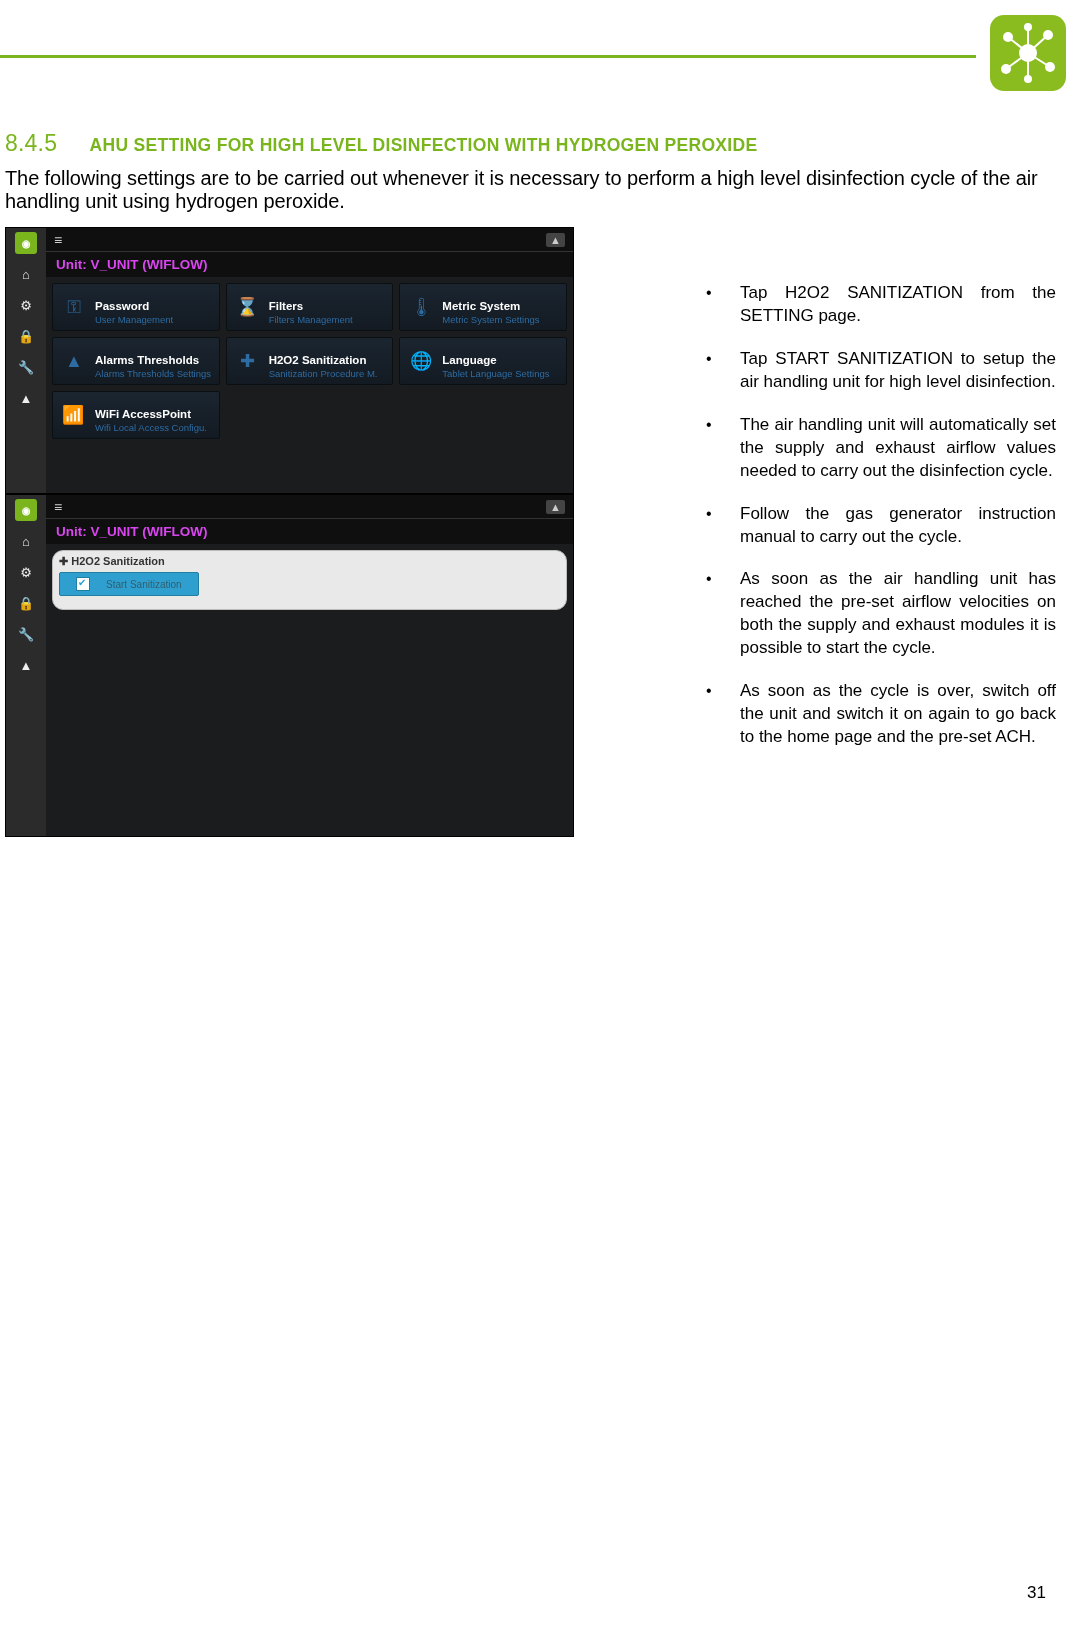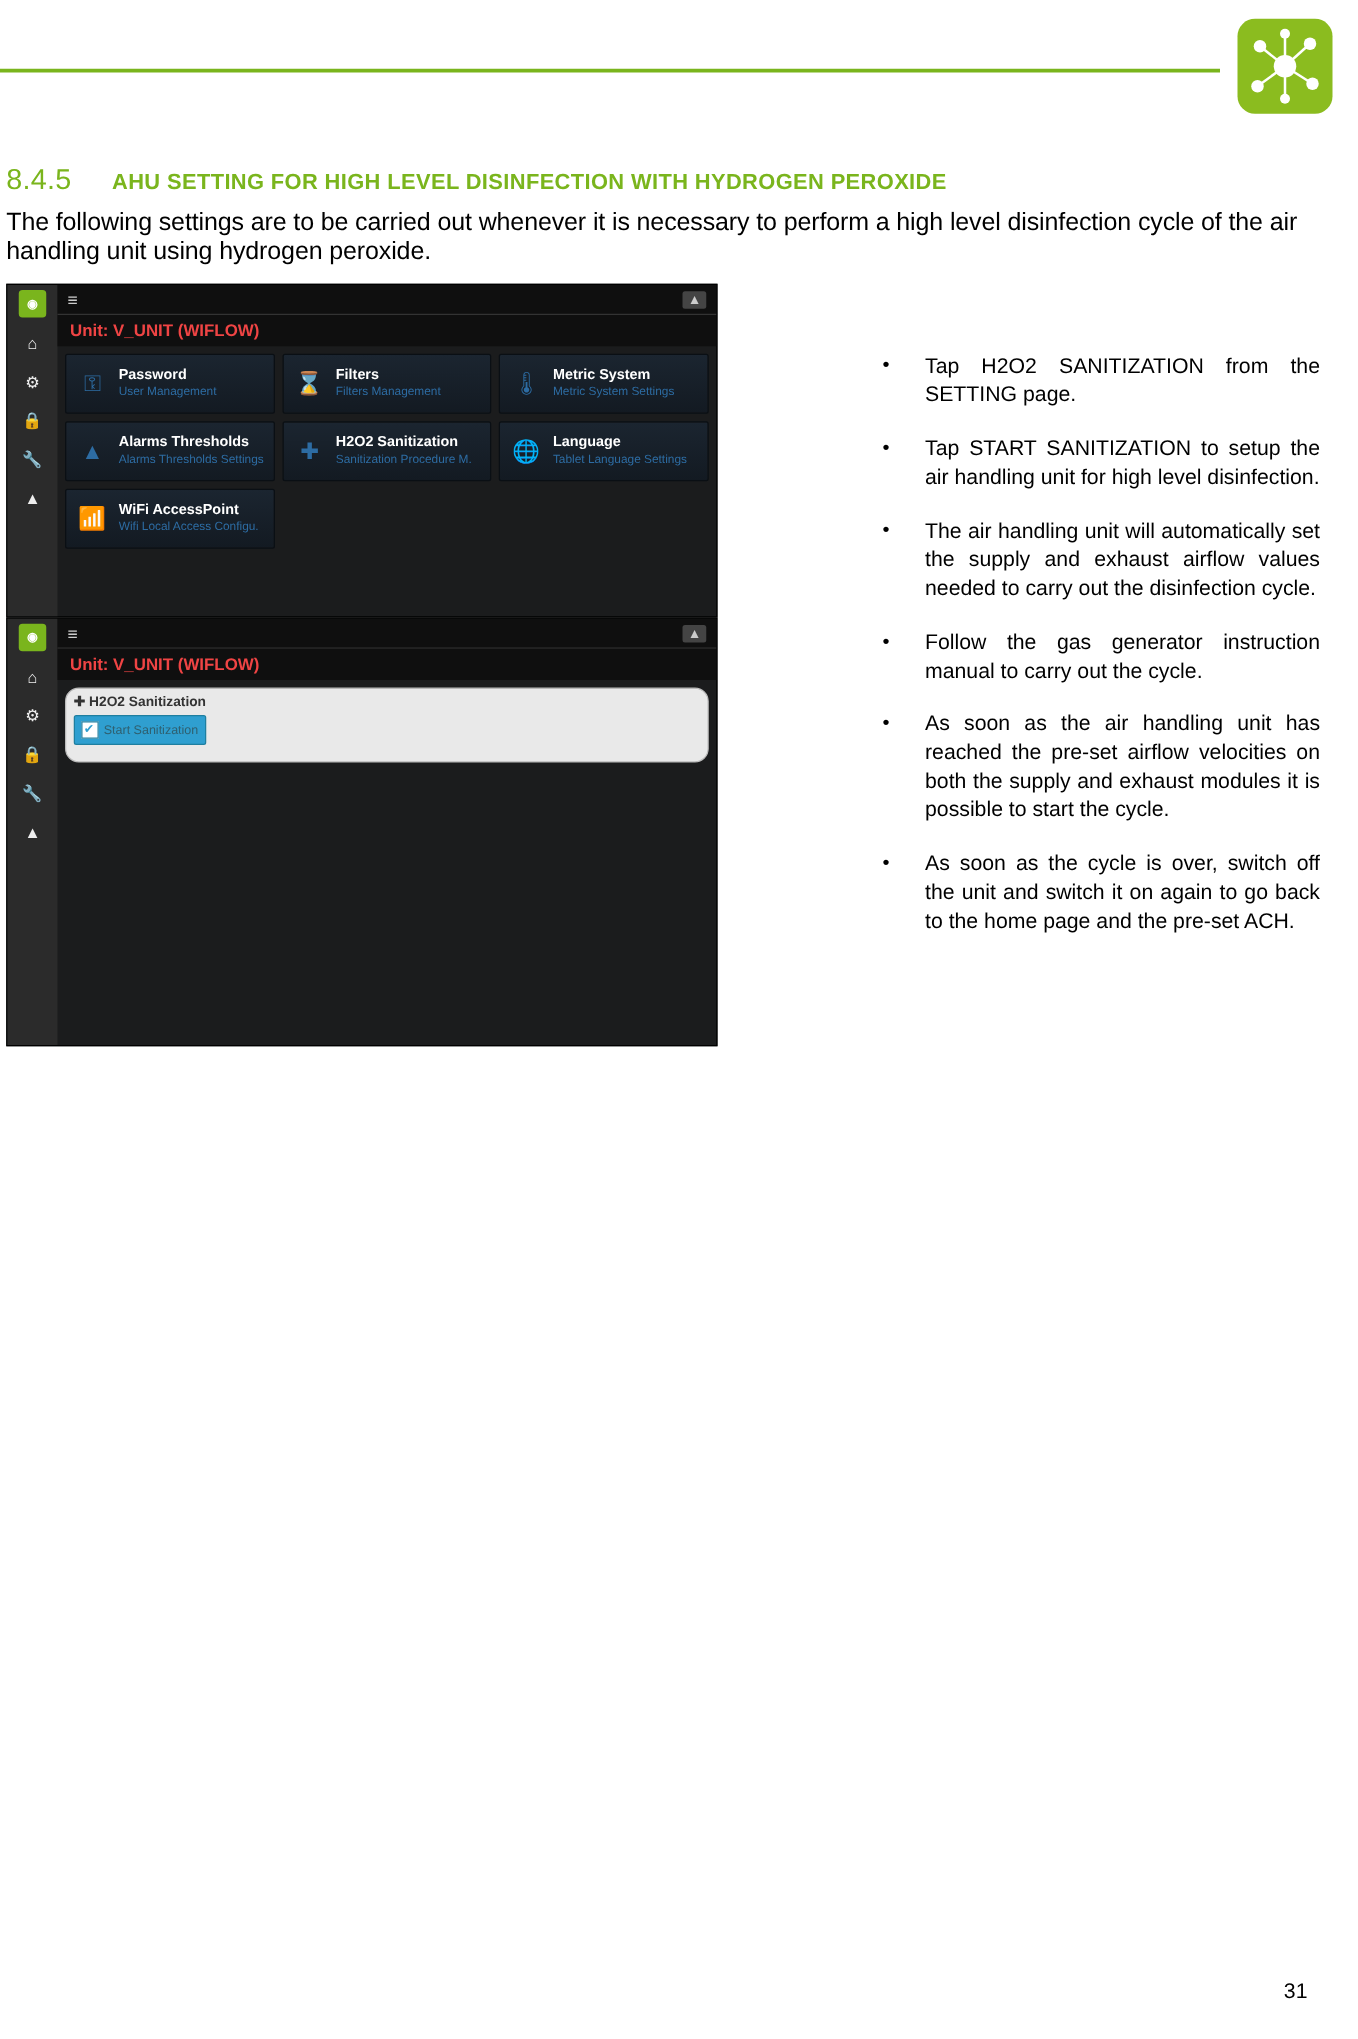--- a/index.html
+++ b/index.html
@@ -90,21 +90,21 @@
     border-bottom:1px solid #333;
     display:flex; align-items:center;
     padding: 0 8px;
     color:#ccc; font-size:12px;
     justify-content: space-between;
   }
   .topbar .burger { font-size:14px; }
   .topbar .bell { font-size:11px; background:#444; padding:1px 4px; border-radius:2px; position:relative; }
   .unit-row {
     background:#0f0f0f;
-    color:#ef4444;
+    color:#d946ef;
     font-weight:700;
     font-size:13.5px;
     padding: 5px 10px;
   }
   .tiles {
     display:grid;
     grid-template-columns: repeat(3, 1fr);
     gap: 6px;
     padding: 6px;
   }
@@ -118,43 +118,44 @@
     overflow:hidden;
   }
   .tile .ticon {
     width:42px;
     display:flex; align-items:center; justify-content:center;
     color:#2d6ca3;
     font-size:18px;
   }
   .tile .tbody {
     flex:1;
-    display:flex; flex-direction:column; justify-content:center;
+    display:flex; flex-direction:column; justify-content:flex-start;
     padding-right:6px;
+    margin-top:16px;
   }
   .tile .ttitle { color:#fff; font-size:11.5px; font-weight:600; line-height:1.1; }
   .tile .tsub { color:#2d6ca3; font-size:9.5px; line-height:1.1; margin-top:2px; }
   .tile.wifi { grid-column: 1; }
   .sanit-panel {
     margin: 6px;
     background:#e9e9e9;
     border-radius:11px;
     border:1px solid #bbb;
     height: 60px;
     padding:4px 6px;
   }
   .sanit-panel .ptitle { color:#333; font-size:11px; font-weight:600; }
   .sanit-btn {
     margin-top:4px;
     background:#2f9fd0;
     color:#2f6070;
     font-size:10px;
-    padding:4px 5px;
+    padding:4px 16px;
     border-radius:2px;
-    display:inline-flex; align-items:center; gap:4px;
+    display:inline-flex; align-items:center; gap:16px;
     border:1px solid #1f7fa0;
   }
   .sanit-btn .chk { width:14px; height:14px; background:#fff; border:1px solid #1f7fa0; display:inline-block; position:relative; }
   .sanit-btn .chk::after { content:"✔"; color:#2f9fd0; font-size:10px; position:absolute; left:1px; top:-1px; }
   .bullets {
     flex:1;
     padding-top: 55px;
     font-size: 17px;
     font-weight:400;
   }

